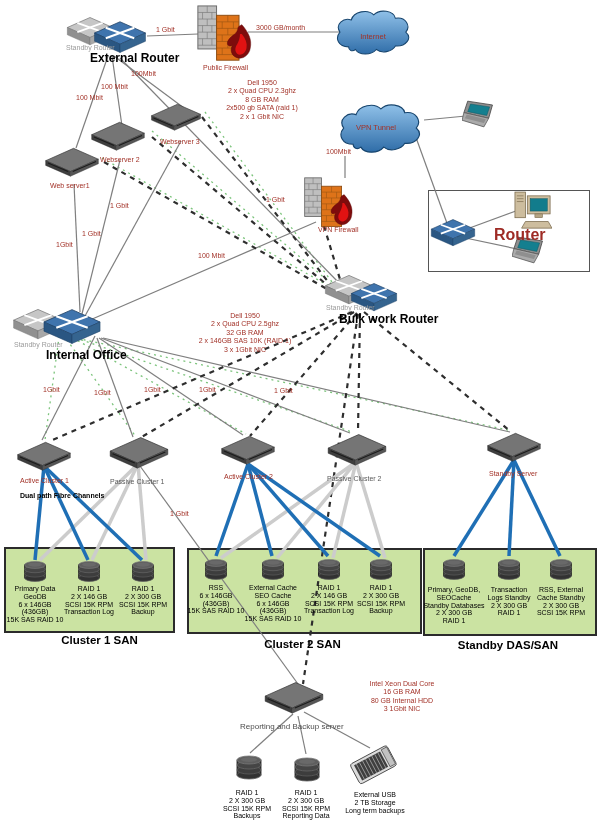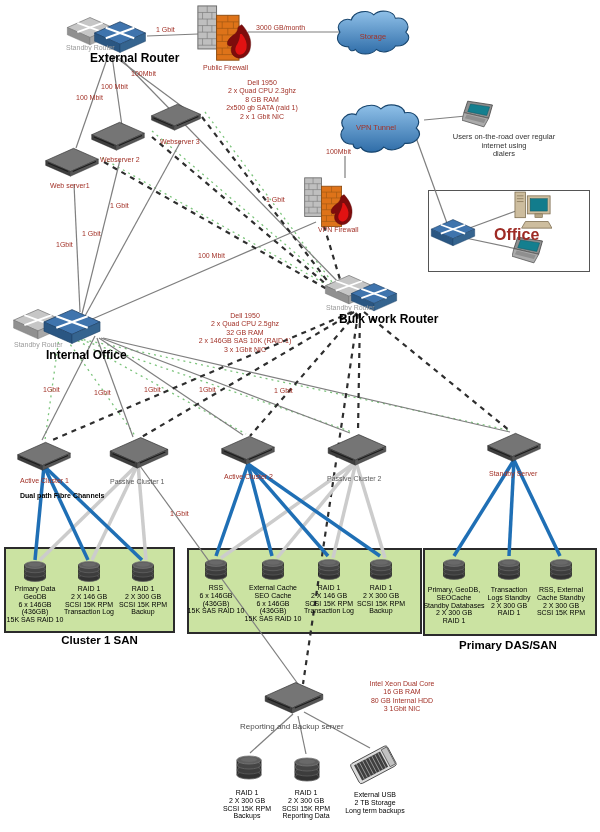--- a/index.html
+++ b/index.html
@@ -293,47 +293,44 @@
     </svg>
   <svg class="ic" viewBox="0 0 60 60" style="left:346px;top:738px;width:54px;height:52px;">
       <use href="#usb_s"></use>
     </svg>
 
   <div class="lbl gy" style="left:66px;top:44px;">Standby Router</div>
   <div class="lbl bk" style="left:90px;top:52px;">External Router</div>
   <div class="lbl" style="left:156px;top:26px;">1 Gbit</div>
   <div class="lbl" style="left:203px;top:64px;">Public Firewall</div>
   <div class="lbl" style="left:256px;top:24px;">3000 GB/month</div>
-  <div class="lbl ctr" style="left:340px;top:33px;width:66px;font-size:7.5px;">Storage</div>
+  <div class="lbl ctr" style="left:340px;top:33px;width:66px;font-size:7.5px;">Internet</div>
 
   <div class="spec" style="left:214px;top:79px;width:96px;">Dell 1950
 2 x Quad CPU 2.3ghz
 8 GB RAM
 2x500 gb SATA (raid 1)
 2 x 1 Gbit NIC</div>
   <div class="lbl" style="left:160px;top:138px;">Webserver 3</div>
   <div class="lbl" style="left:100px;top:156px;">Webserver 2</div>
   <div class="lbl" style="left:50px;top:182px;">Web server1</div>
   <div class="lbl" style="left:131px;top:70px;">100Mbit</div>
   <div class="lbl" style="left:101px;top:83px;">100 Mbit</div>
   <div class="lbl" style="left:76px;top:94px;">100 Mbit</div>
   <div class="lbl" style="left:56px;top:241px;">1Gbit</div>
   <div class="lbl" style="left:82px;top:230px;">1 Gbit</div>
   <div class="lbl" style="left:110px;top:202px;">1 Gbit</div>
 
   <div class="lbl ctr" style="left:340px;top:124px;width:72px;font-size:7.5px;text-align:center;">VPN Tunnel</div>
-  <div class="lbl dk ctr" style="left:430px;top:133px;width:148px;white-space:pre-line;color:#333;font-size:7.5px;">Users on-the-road over regular
-internet using
-dialers</div>
   <div class="lbl" style="left:326px;top:148px;">100Mbit</div>
   <div class="lbl" style="left:318px;top:226px;">VPN Firewall</div>
   <div class="lbl" style="left:266px;top:196px;">1 Gbit</div>
   <div class="lbl" style="left:198px;top:252px;">100 Mbit</div>
 
-  <div class="lbl big-red" style="left:494px;top:226px;">Office</div>
+  <div class="lbl big-red" style="left:494px;top:226px;">Router</div>
 
   <div class="lbl gy" style="left:326px;top:304px;">Standby Router</div>
   <div class="lbl bk" style="left:339px;top:313px;">Bulk work Router</div>
 
   <div class="lbl gy" style="left:14px;top:341px;">Standby Router</div>
   <div class="lbl bk" style="left:46px;top:349px;">Internal Office</div>
   <div class="spec" style="left:190px;top:312px;width:110px;">Dell 1950
 2 x Quad CPU 2.5ghz
 32 GB RAM
 2 x 146GB SAS 10K (RAID 1)
@@ -378,35 +375,36 @@
 (436GB)
 15K SAS RAID 10</div>
   <div class="cap" style="left:299px;top:584px;width:60px;">RAID 1
 2 X 146 GB
 SCSI 15K RPM
 Transaction Log</div>
   <div class="cap" style="left:351px;top:584px;width:60px;">RAID 1
 2 X 300 GB
 SCSI 15K RPM
 Backup</div>
+  <div class="san-title" style="left:187px;top:638px;width:231px;">Cluster 2 SAN</div>
 
   <div class="cap" style="left:422px;top:586px;width:64px;">Primary, GeoDB,
 SEOCache
 Standby Databases
 2 X 300 GB
 RAID 1</div>
   <div class="cap" style="left:478px;top:586px;width:62px;">Transaction
 Logs Standby
 2 X 300 GB
 RAID 1</div>
   <div class="cap" style="left:530px;top:586px;width:62px;">RSS, External
 Cache Standby
 2 X 300 GB
 SCSI 15K RPM</div>
-  <div class="san-title" style="left:423px;top:639px;width:170px;">Primary DAS/SAN</div>
+  <div class="san-title" style="left:423px;top:639px;width:170px;">Standby DAS/SAN</div>
 
   <div class="lbl dk" style="left:240px;top:722px;color:#4d4d4d;font-size:8px;">Reporting and Backup server</div>
   <div class="spec" style="left:360px;top:680px;width:84px;">Intel Xeon Dual Core
 16 GB RAM
 80 GB Internal HDD
 3 1Gbit NIC</div>
   <div class="cap" style="left:215px;top:789px;width:64px;">RAID 1
 2 X 300 GB
 SCSI 15K RPM
 Backups</div>

